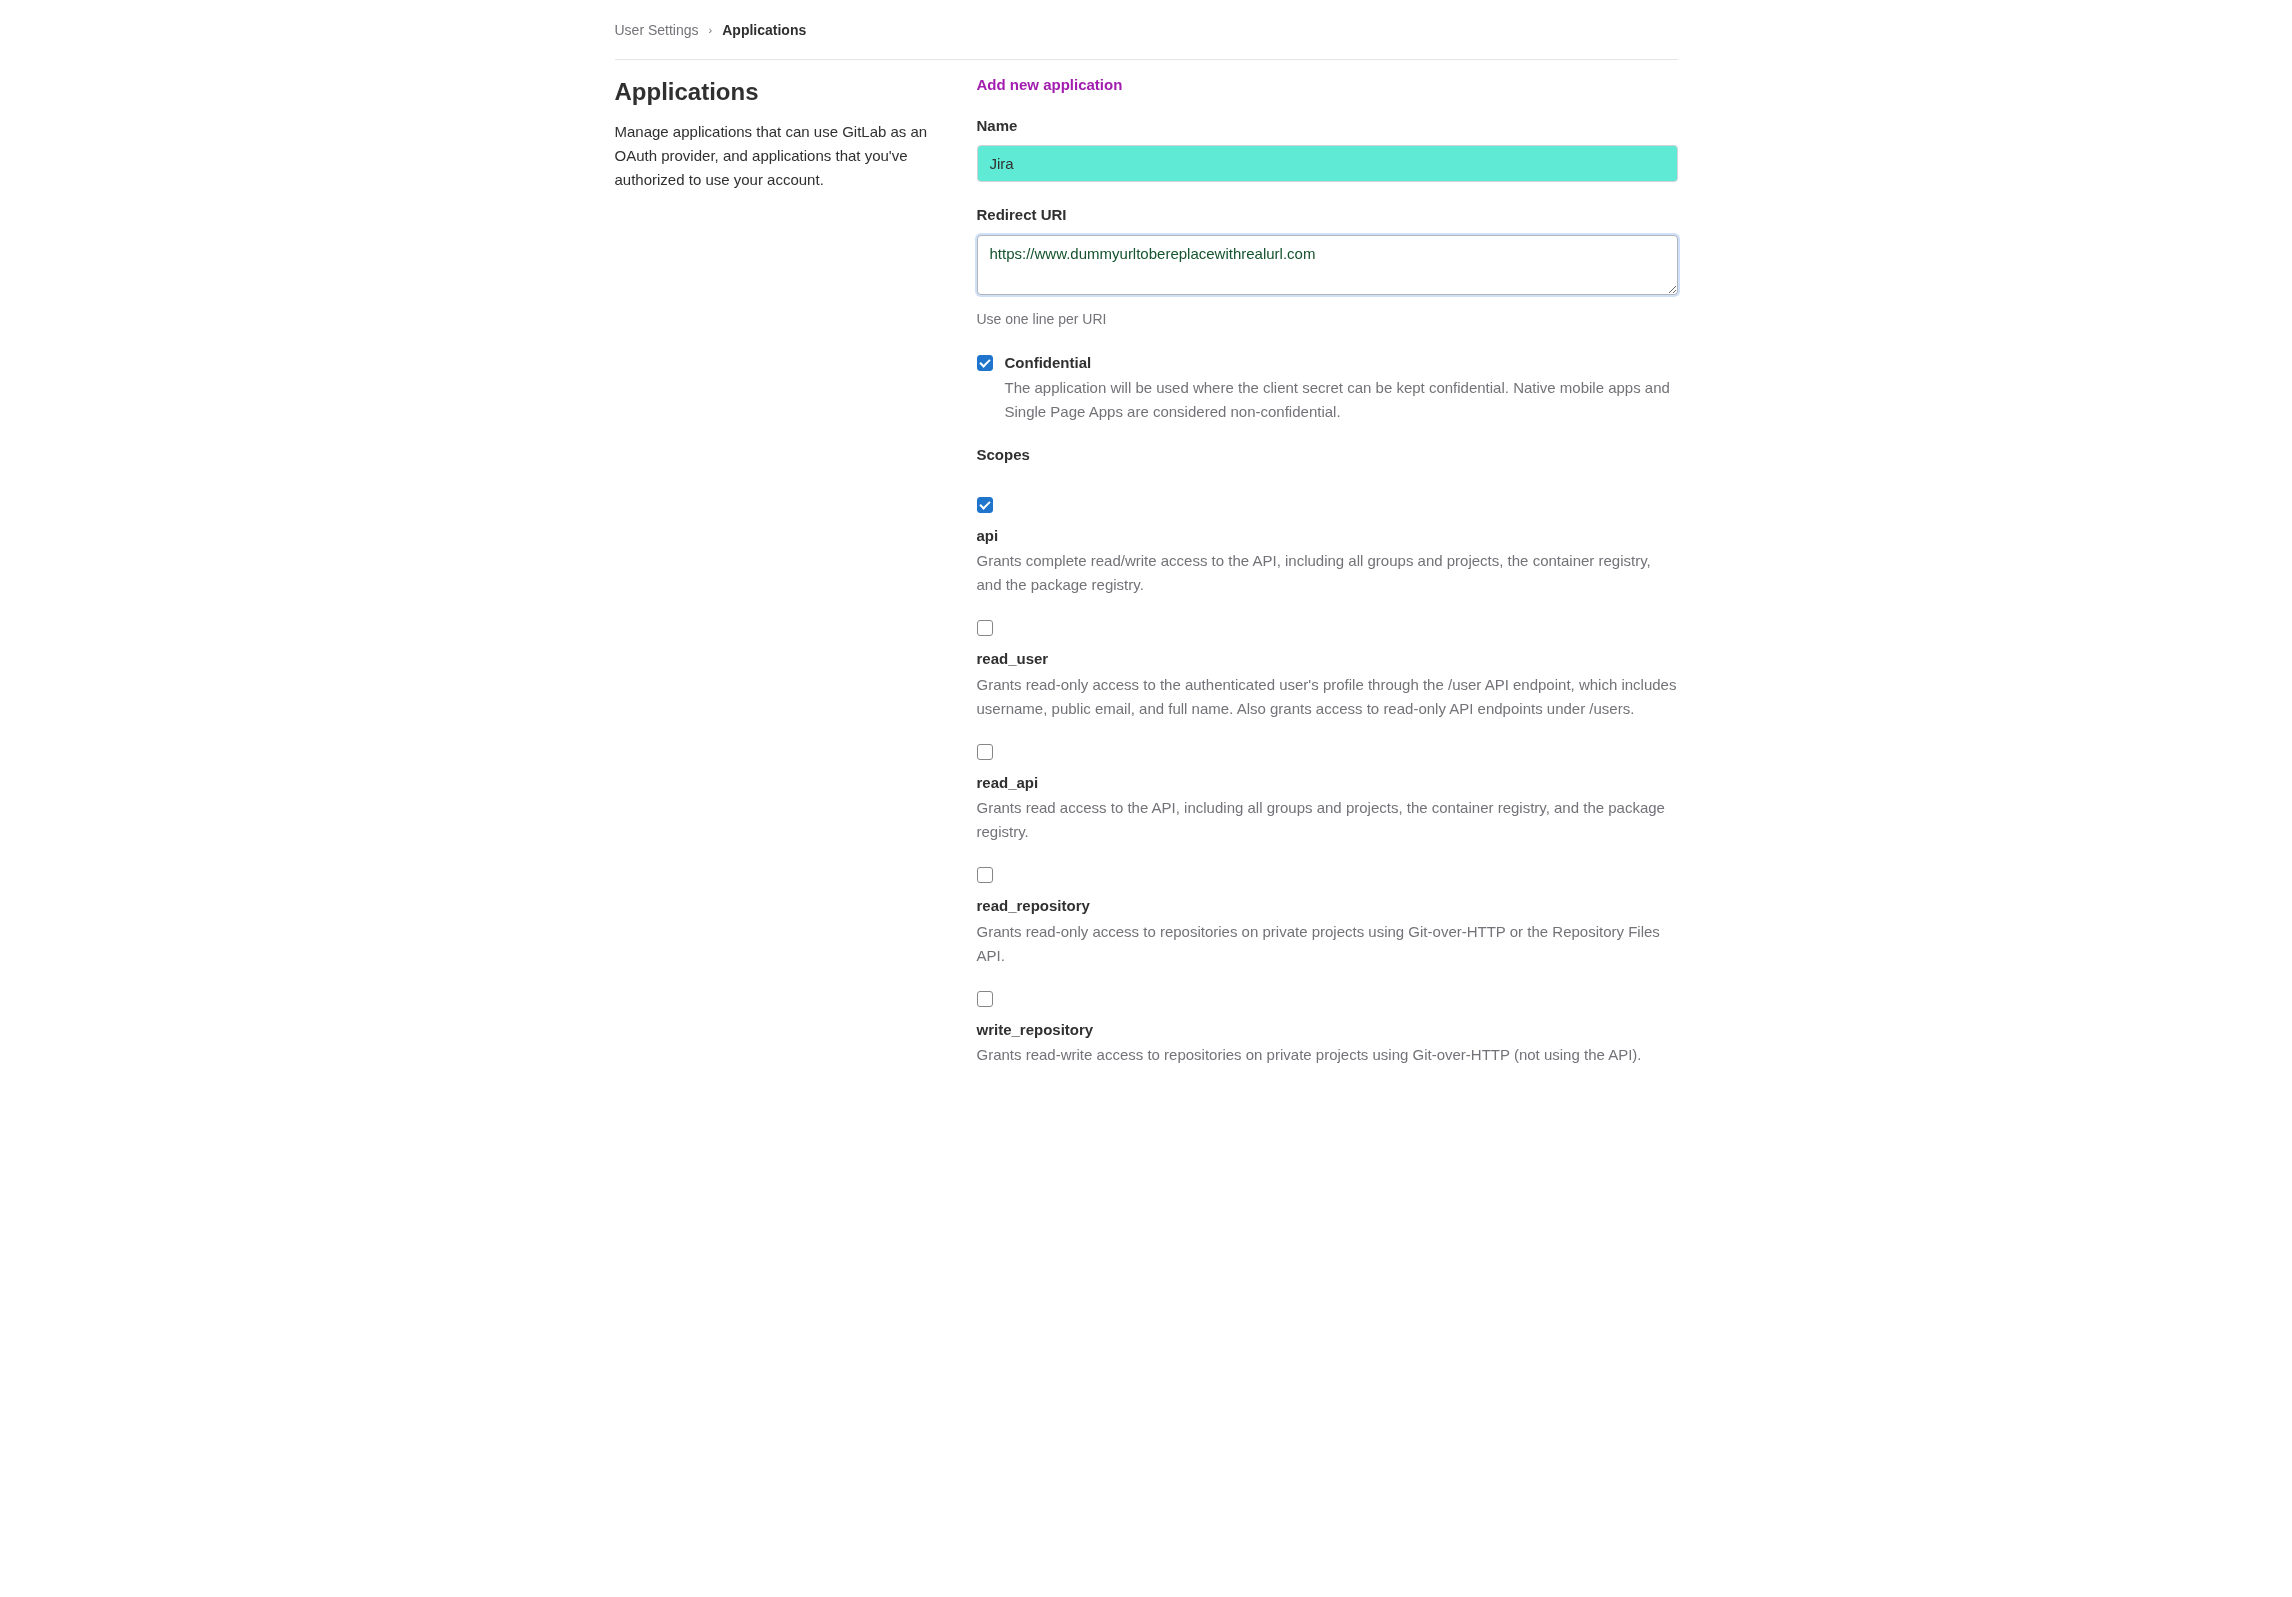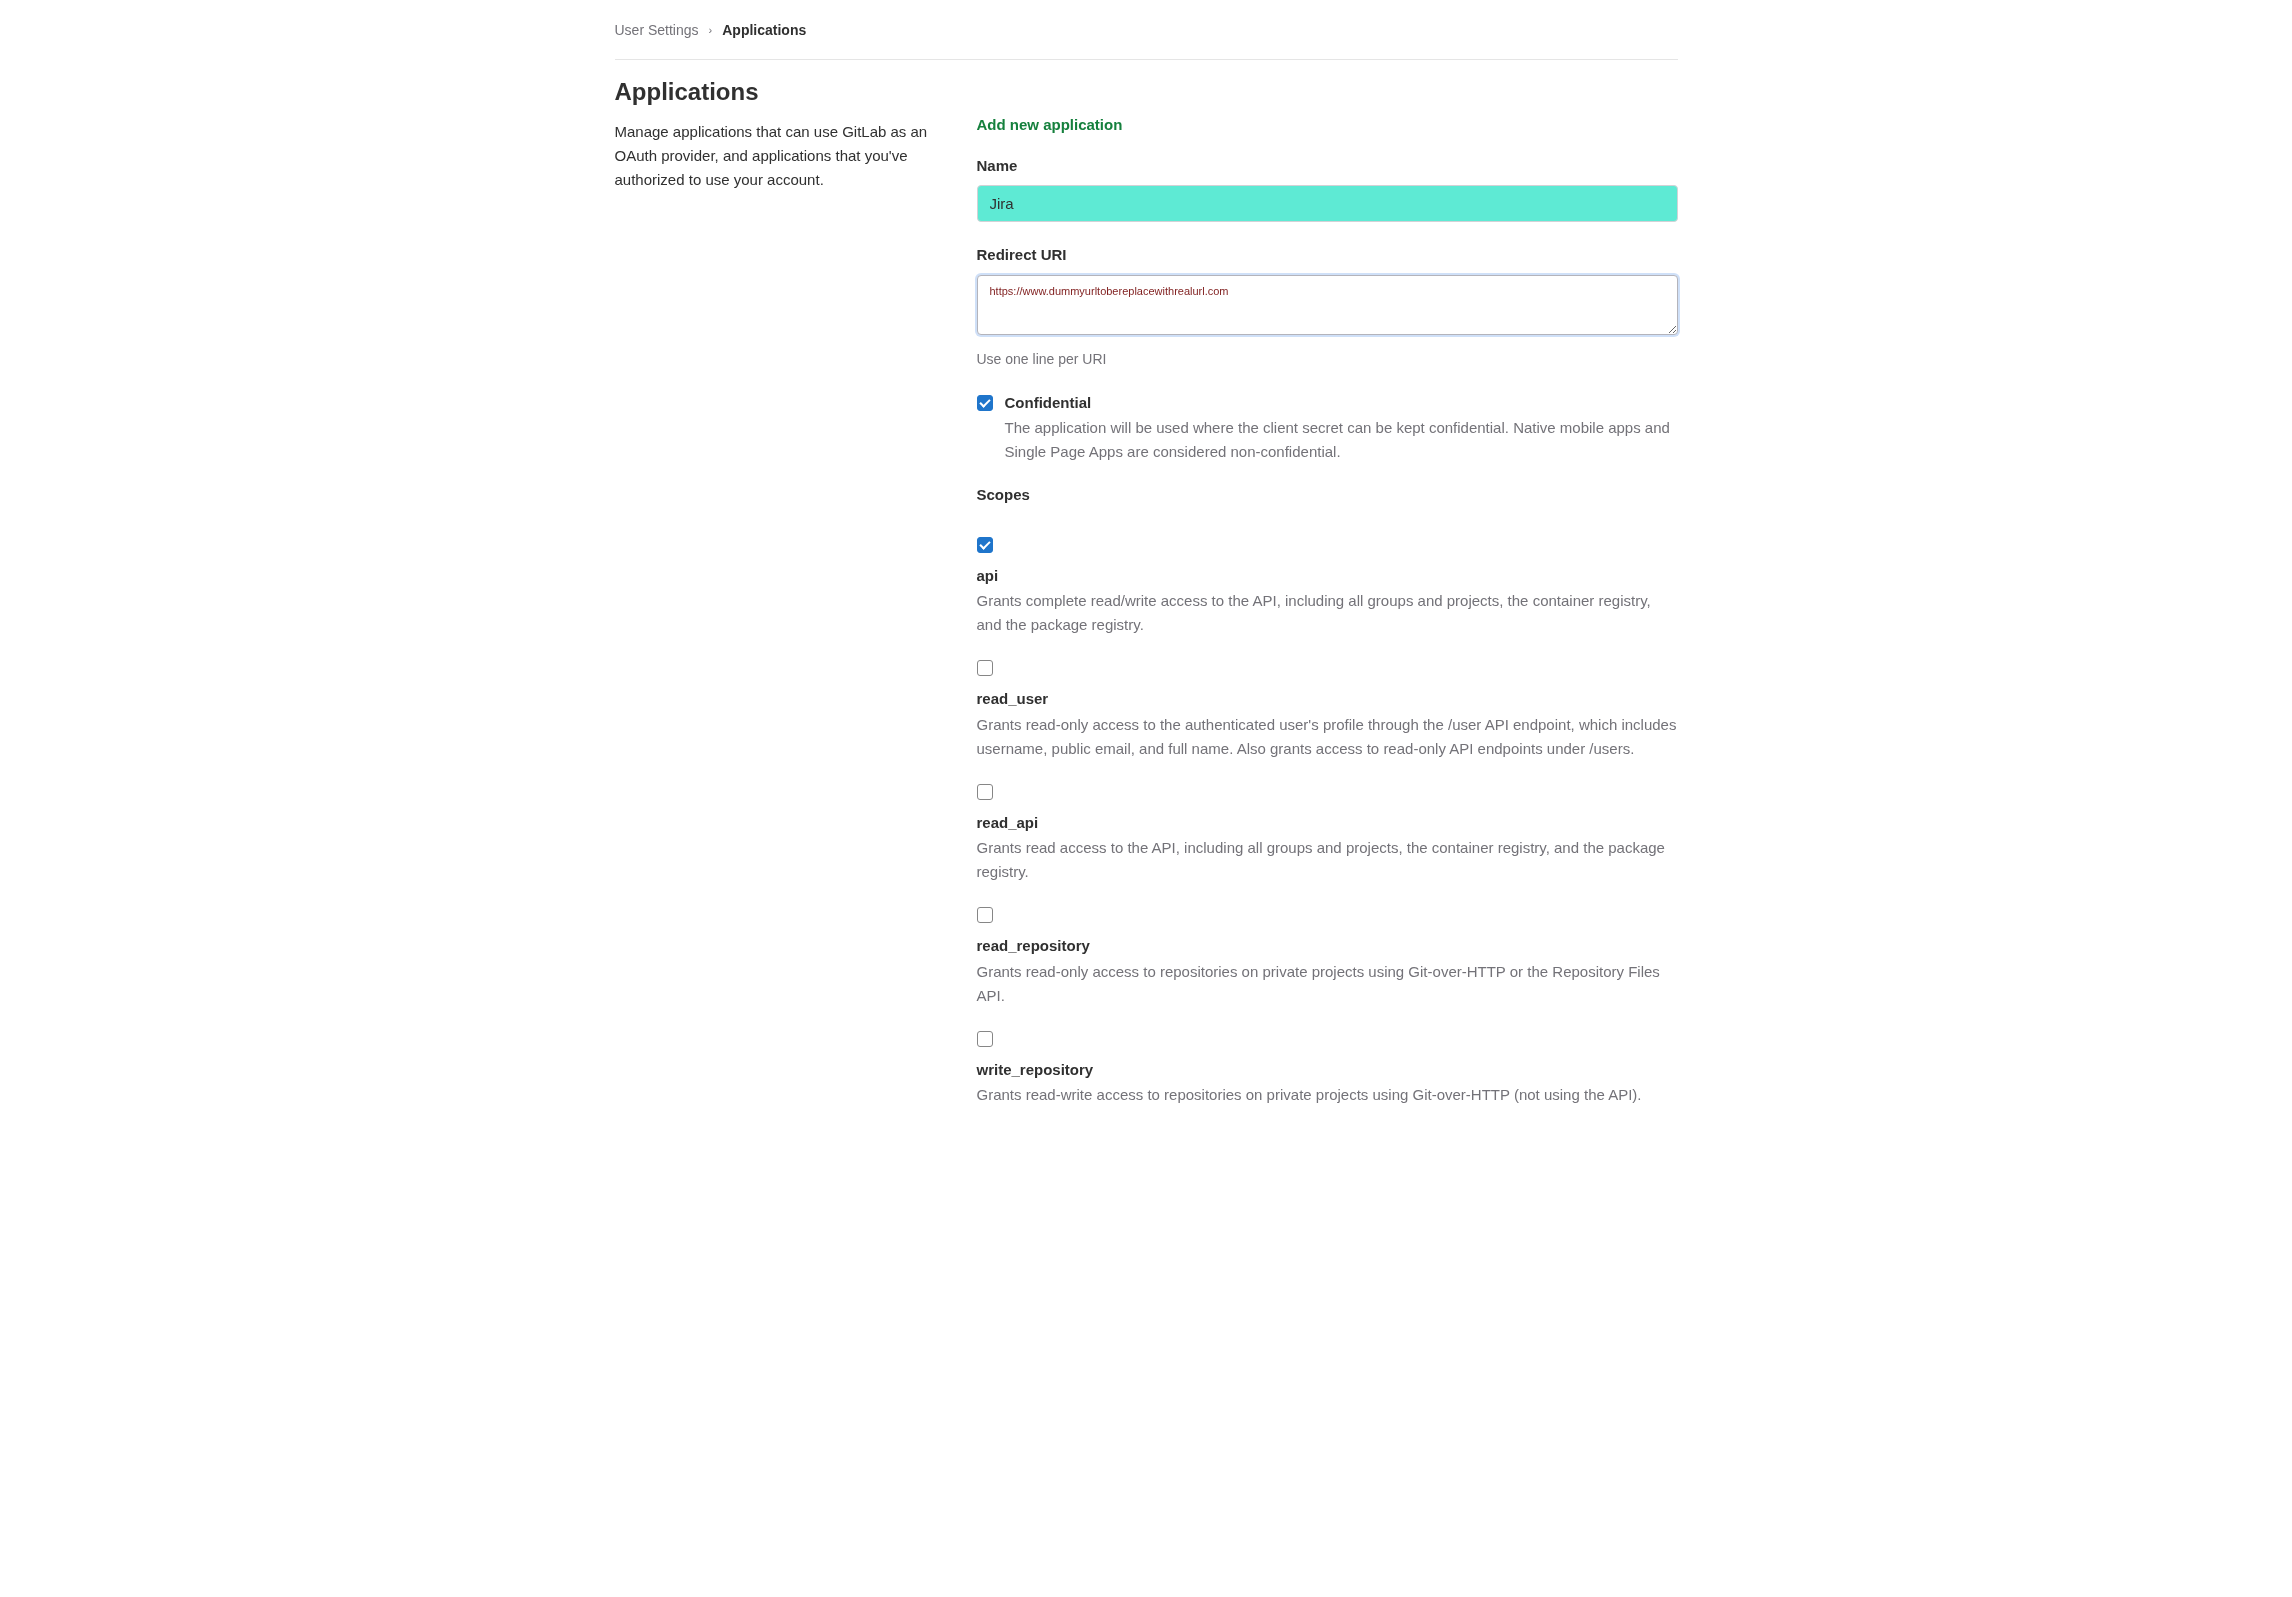--- a/index.html
+++ b/index.html
@@ -55,23 +55,22 @@
       font-size: 15px;
       color: #303030;
       line-height: 1.6;
     }
     .main {
       flex: 1;
     }
     .section-heading {
       font-size: 15px;
       font-weight: 600;
-      color: #15803d;
+      color: #a21caf;
       margin-bottom: 18px;
-      margin-top: 40px;
     }
     .form-group {
       margin-bottom: 22px;
     }
     .form-label {
       display: block;
       font-size: 15px;
       font-weight: 600;
       color: #303030;
       margin-bottom: 8px;
@@ -82,22 +81,22 @@
       font-size: 15px;
       color: #303030;
       background: #5eead4;
       border: 1px solid #d2d2d6;
       border-radius: 4px;
       font-family: inherit;
     }
     .textarea-input {
       width: 100%;
       padding: 9px 12px;
-      font-size: 11px;
-      color: #7f1d1d;
+      font-size: 15px;
+      color: #14532d;
       background: #fff;
       border: 1px solid #b4b4bb;
       border-radius: 4px;
       resize: vertical;
       font-family: inherit;
       box-shadow: 0 0 0 2px #cfe0f8;
       outline: none;
       min-height: 60px;
     }
     .help-text {

